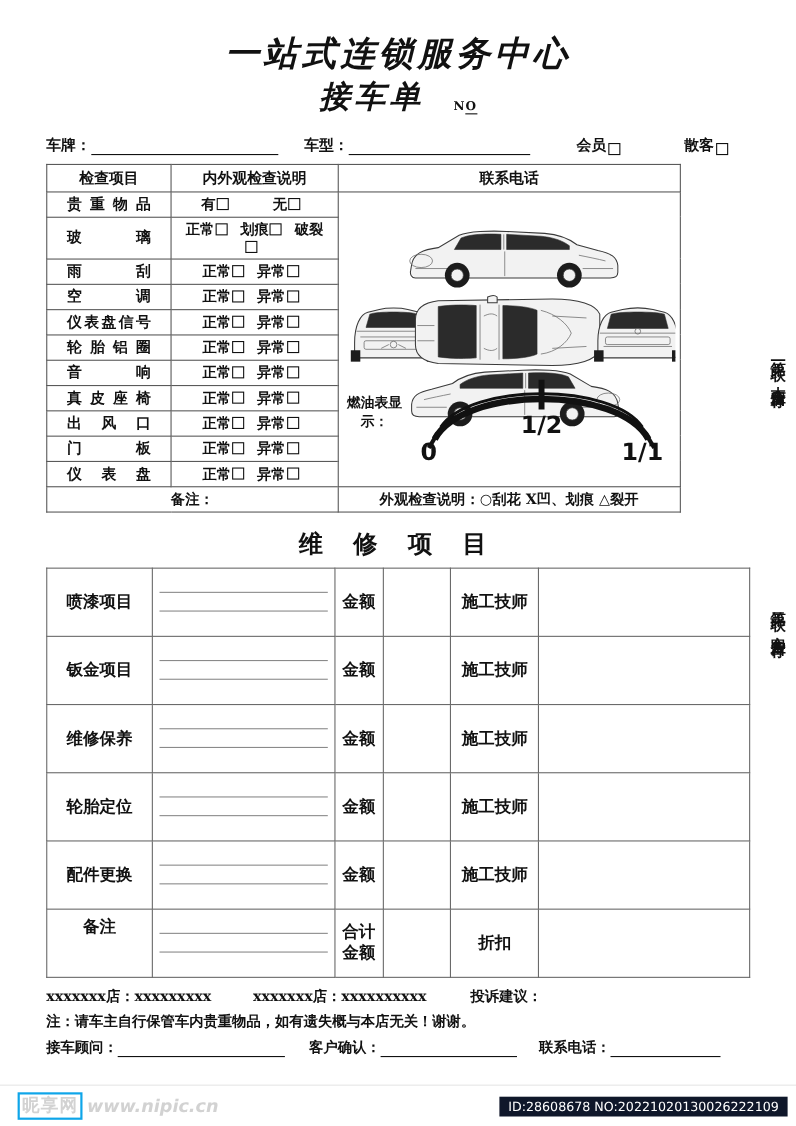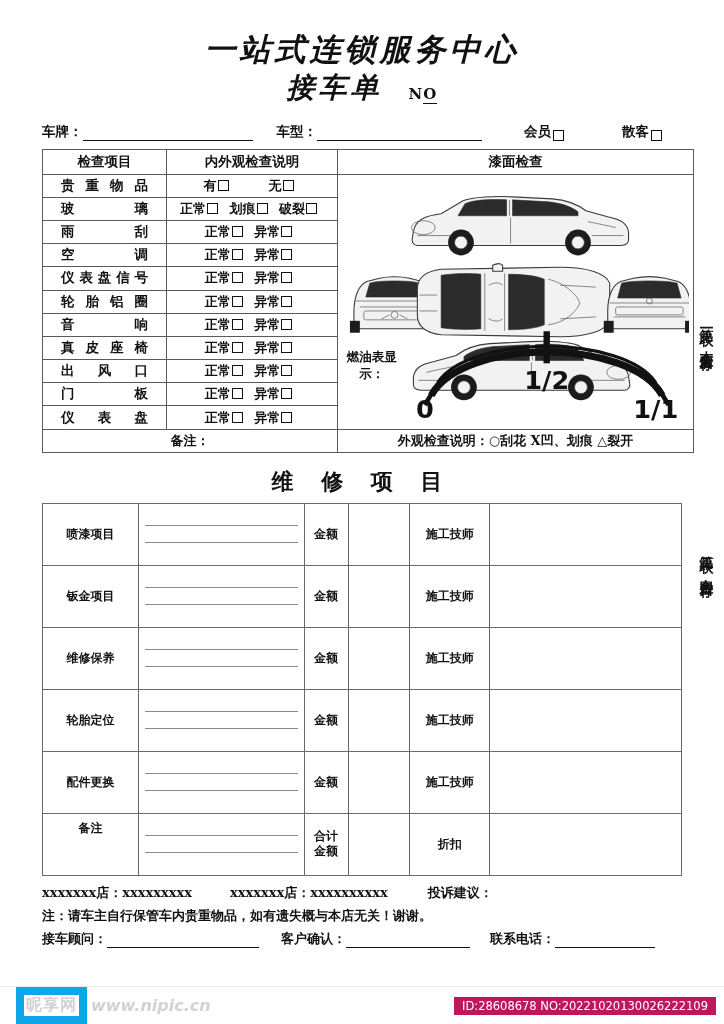--- a/index.html
+++ b/index.html
@@ -26,41 +26,41 @@
     display: flex; justify-content: center; align-items: flex-end;
     gap: 26px; margin-top: 2px;
   }
   .title-sub {
     font-family: "DejaVu Serif", "Liberation Serif", serif;
     font-weight: bold; font-size: 28px; letter-spacing: 4px;
     font-style: italic;
   }
   .no-label {
     font-family: "DejaVu Serif", "Liberation Serif", serif;
-    font-weight: bold; font-size: 15px; letter-spacing: 1px;
+    font-weight: bold; font-size: 11px; letter-spacing: 1px;
     padding-bottom: 4px;
   }
   .no-label u { text-decoration: none; border-bottom: 1.5px solid #111; }
 
   
   .fields { margin: 16px 42px 0 42px; font-size: 13.5px; font-weight: bold;
             font-family: "DejaVu Serif", "Liberation Serif", serif; }
   .frow { display: flex; align-items: flex-end; margin-bottom: 4px; white-space: nowrap; }
   .fl { flex: 0 0 auto; }
   .blank { border-bottom: 1.2px solid #111; display: inline-block; height: 14px; }
   .cbx {
     display: inline-block; width: 11px; height: 11px;
     border: 1.2px solid #111; margin-left: 2px; vertical-align: -1px;
   }
 
   
   .insp-table {
     margin: 8px 22px 0 42px;
     border-collapse: collapse;
-    width: 652px;
+    width: 577px;
     font-family: "DejaVu Serif", "Liberation Serif", serif;
   }
   .insp-table td, .insp-table th {
     border: 1px solid #5a5a5a;
     font-size: 13px; font-weight: bold;
     padding: 2px 4px;
     text-align: center;
     height: 22px;
   }
   .insp-table th { font-size: 13.5px; height: 25px; }
@@ -91,21 +91,21 @@
     text-align: center; margin-top: 14px;
     font-family: "DejaVu Serif", "Liberation Serif", serif;
     font-weight: bold; font-size: 22px; letter-spacing: 10px;
   }
   .repair-table {
     margin: 6px 42px 0 42px; border-collapse: collapse; width: 640px;
     font-family: "DejaVu Serif", "Liberation Serif", serif;
   }
   .repair-table td {
     border: 1px solid #6a6a6a;
-    font-size: 12px; font-weight: bold; text-align: center;
+    font-size: 15px; font-weight: bold; text-align: center;
     padding: 0;
   }
   .rc-label { width: 96px; }
   .rc-lines { width: 166px; padding: 0 6px !important; }
   .rc-amt { width: 44px; }
   .rc-amtval { width: 62px; }
   .rc-tech { width: 80px; }
   .rc-techval { width: 192px; }
   .wl { border-bottom: 1.2px solid #8a8a8a; height: 17px; }
   .wl:last-child { border-bottom: none; }
@@ -135,30 +135,30 @@
   .wm {
     position: absolute; left: 0; right: 0; bottom: 0; height: 38px;
     background: #ffffff; border-top: 1px solid #e6e6e6;
     display: flex; align-items: center;
   }
   .wm-logo {
     margin-left: 16px; display: flex; align-items: center; gap: 4px;
   }
   .wm-box {
     color: #d2d2d2; font-weight: bold; font-size: 16px;
-    border: 8px solid #0ea5e9; padding: 0 2px; letter-spacing: 1px;
+    border: 2px solid #0ea5e9; padding: 0 2px; letter-spacing: 1px;
     font-family: "DejaVu Sans", sans-serif;
   }
   .wm-url {
     color: #d2d2d2; font-size: 16px; font-style: italic; font-weight: bold;
     font-family: "DejaVu Sans", sans-serif;
   }
   .wm-id {
     margin-left: auto; margin-right: 8px;
-    background: #be185d; color: #ffffff;
+    background: #0f172a; color: #ffffff;
     font-size: 11.5px; padding: 2px 8px;
     font-family: "DejaVu Sans", sans-serif;
   }
 </style>
 </head>
 <body>
 
 <div class="page">
 
   <div class="title-block">
@@ -183,21 +183,21 @@
       <span class="fl">散客</span>
       <span class="cbx"></span>
     </div>
   </div>
 
   <table class="insp-table">
     <tbody>
       <tr>
         <th class="col-item">检查项目</th>
         <th class="col-desc">内外观检查说明</th>
-        <th class="col-paint">漆面检查</th>
+        <th class="col-paint">联系电话</th>
       </tr>
 
       <tr>
         <td>
             <span class="item-label">贵重物品</span>
           </td>
         <td class="opts">
           <span>有</span><span class="cbx"></span>
           <span style="display:inline-block;width:24px"></span>
           <span>无</span><span class="cbx"></span>

